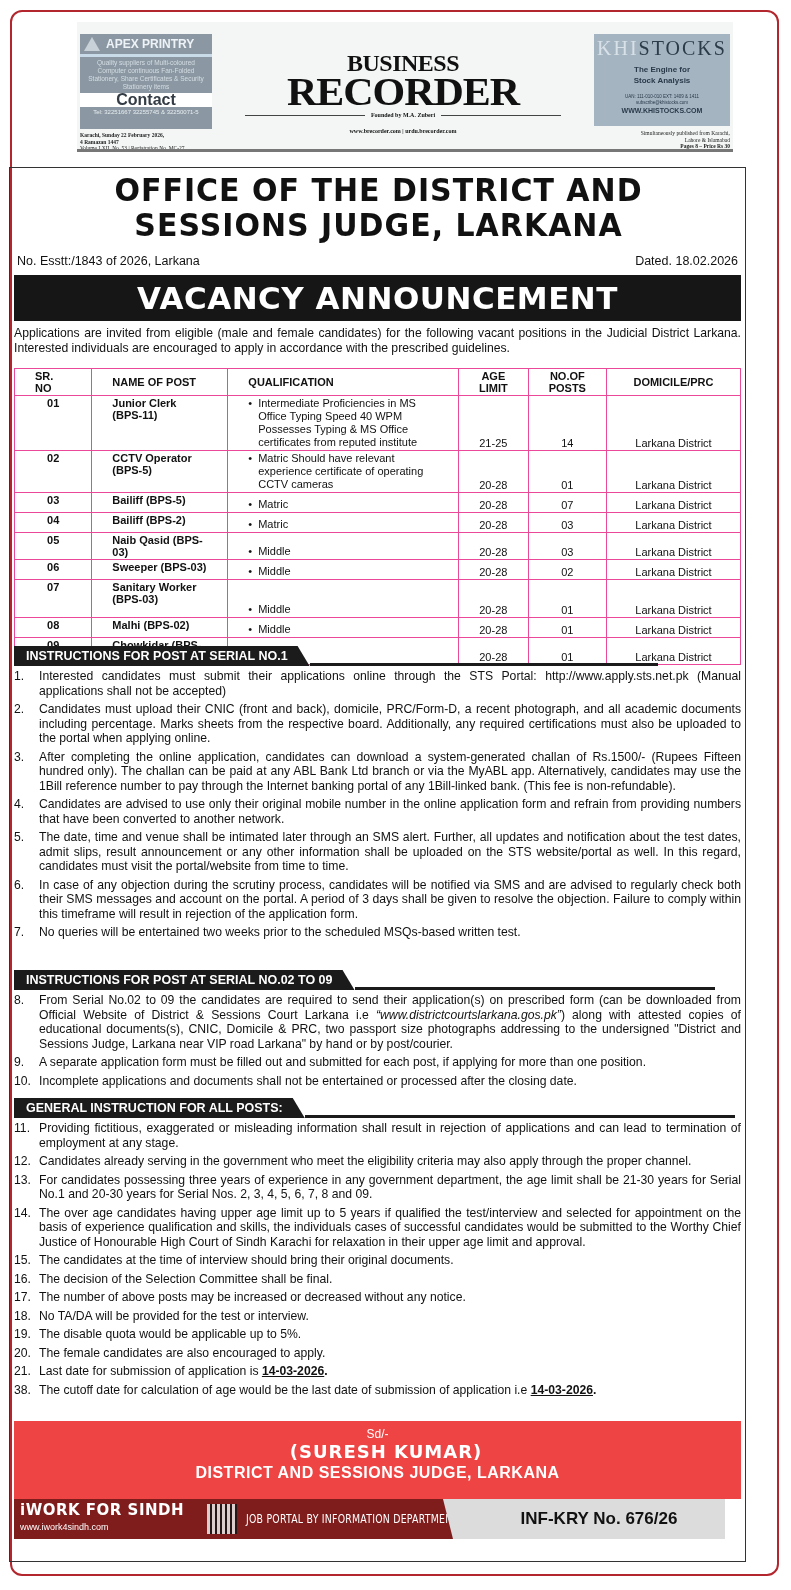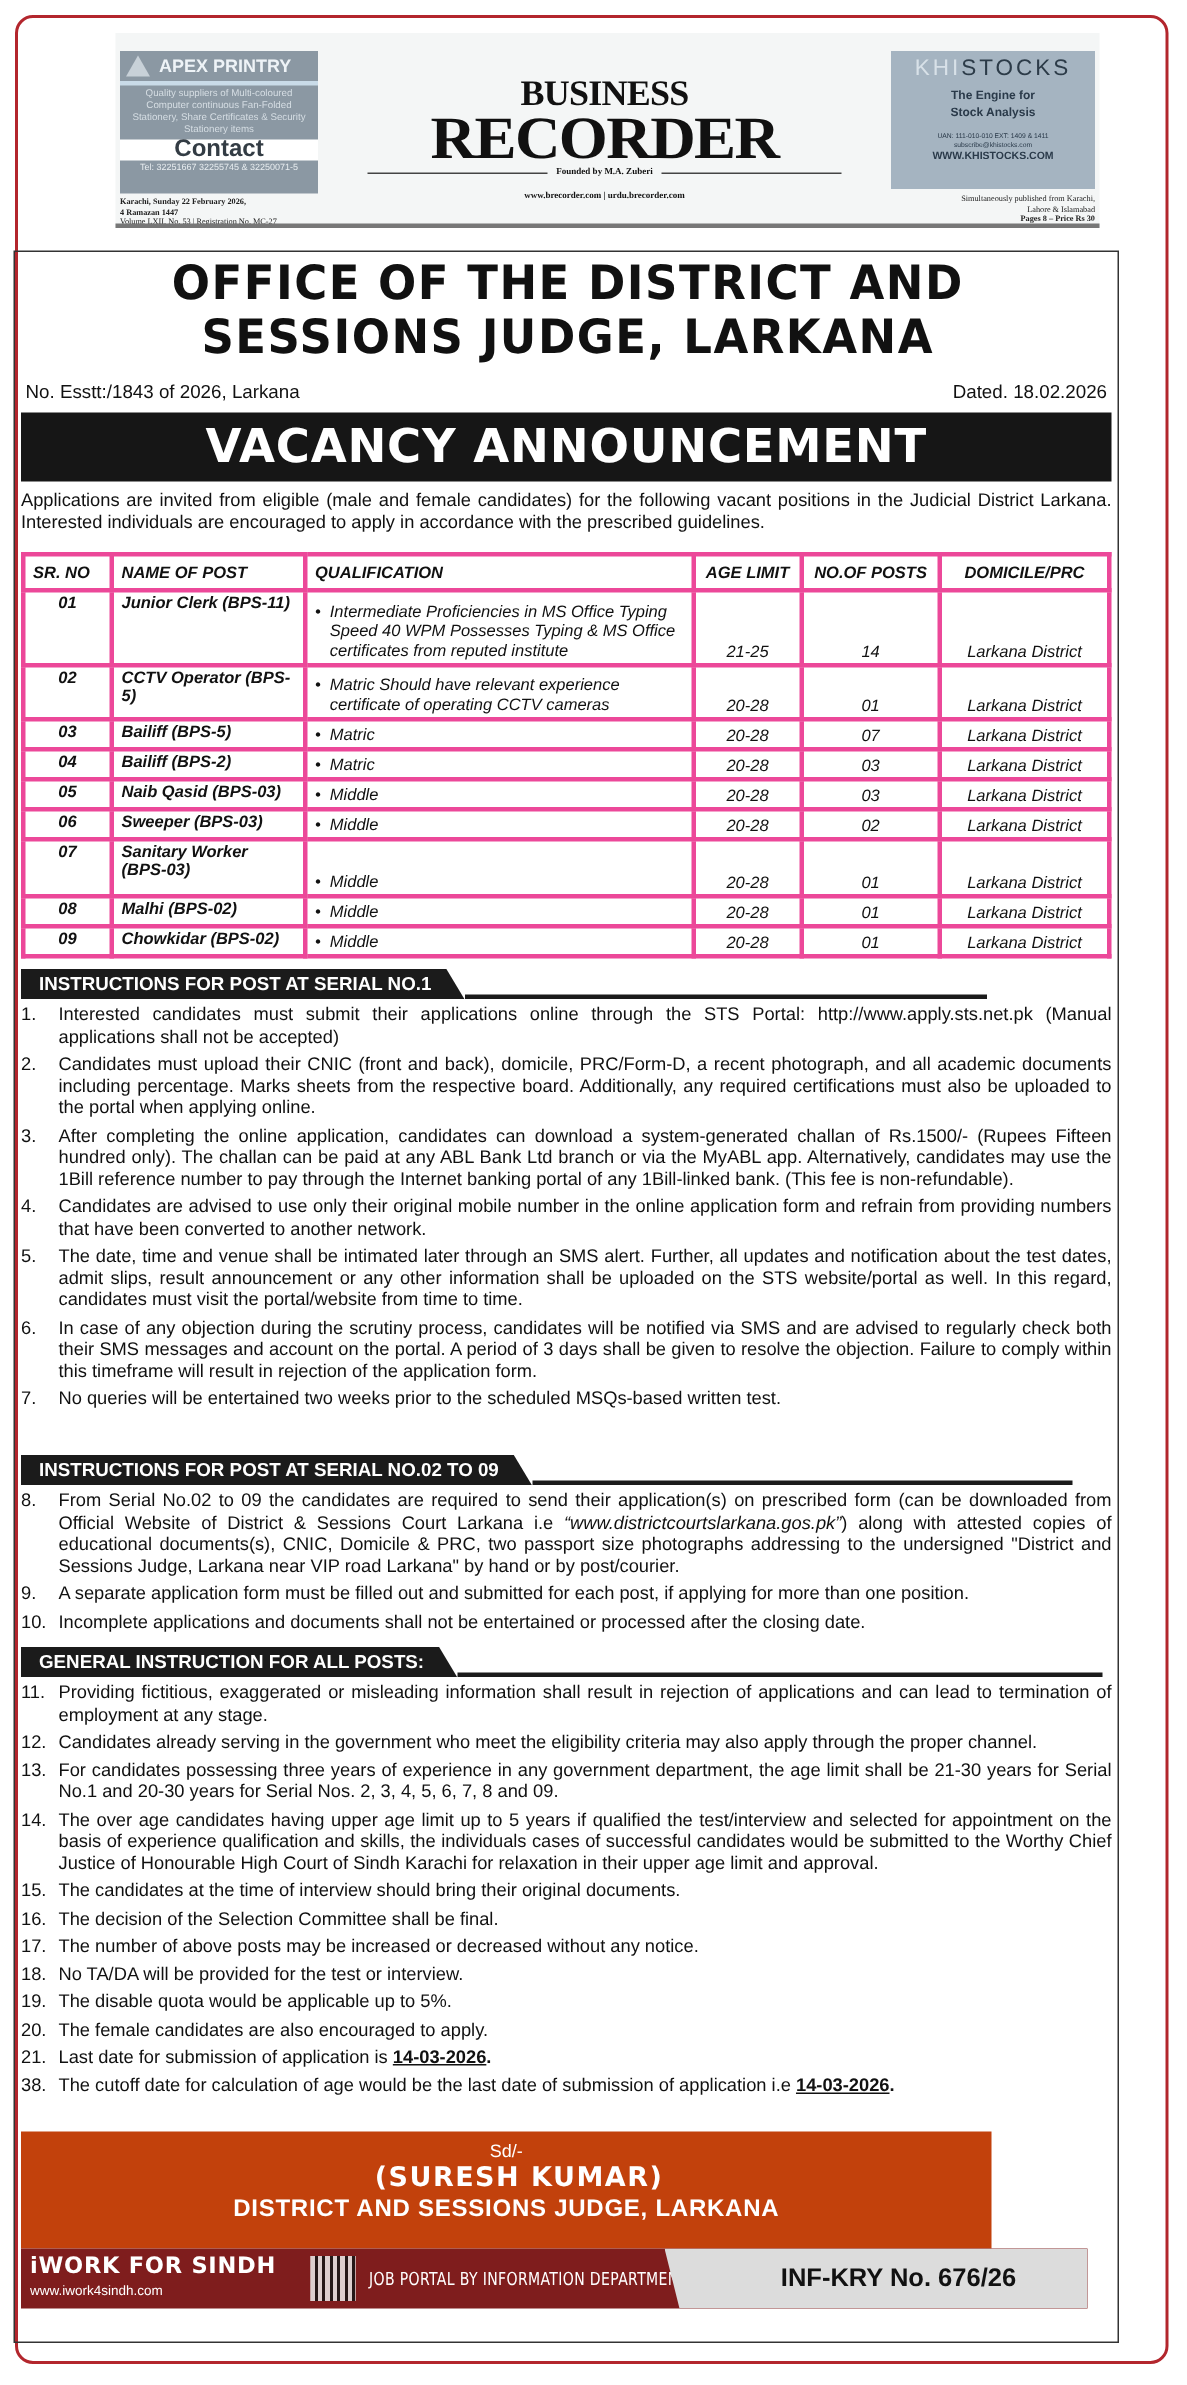--- a/index.html
+++ b/index.html
@@ -17,59 +17,59 @@
   .ad-left .tel { font-size:6px; text-align:center; color:#e8edf0; padding-top:2px; }
   .pub-left { position:absolute; left:3px; top:110px; font-family:"Liberation Serif", serif; font-size:5.5px; line-height:6.5px; color:#222; }
   .pub-left b { font-weight:bold; }
   .logo { position:absolute; left:168px; top:30px; width:316px; text-align:center; font-family:"Liberation Serif", serif; color:#111; }
   .logo .l1 { font-size:24px; font-weight:bold; letter-spacing:-0.5px; line-height:22px; }
   .logo .l2 { font-size:40px; font-weight:bold; line-height:36px; letter-spacing:-1px; transform:scaleX(1.05); }
   .logo .founded { font-size:6px; font-weight:bold; margin-top:2px; display:flex; align-items:center; justify-content:center; gap:6px; }
   .logo .founded span.line { flex:1; height:1px; background:#444; }
   .logo .web { font-size:6px; font-weight:bold; margin-top:10px; }
   .ad-right { position:absolute; right:3px; top:12px; width:136px; height:92px; background:#a5b4c1; color:#2a3a4a; text-align:center; box-sizing:border-box; }
-  .ad-right .brand { font-family:Liberation Sans, sans-serif; font-size:15px; letter-spacing:2px; margin-top:3px; color:#2c3b48; }
+  .ad-right .brand { font-family:Liberation Serif, serif; font-size:20px; letter-spacing:2px; margin-top:3px; color:#2c3b48; }
   .ad-right .brand .k { color:#d8e1e8; }
   .ad-right .tag { font-size:8px; font-weight:bold; line-height:10px; margin-top:5px; }
   .ad-right .uan { font-size:4.5px; margin-top:8px; line-height:6px; }
   .ad-right .site { font-size:7px; font-weight:bold; margin-top:1px; }
   .pub-right { position:absolute; right:3px; top:108px; font-family:"Liberation Serif", serif; font-size:5.5px; line-height:6.5px; text-align:right; color:#222; }
   .mast-rule { position:absolute; left:0; right:0; bottom:0; height:3px; background:#777; }
 
   
   .notice { position:absolute; left:9px; top:167px; width:737px; height:1395px; border:1.5px solid #333; box-sizing:border-box; }
   .office-title { position:absolute; left:0; top:6px; width:737px; text-align:center; font-family:"DejaVu Sans", sans-serif; font-weight:bold; font-size:30px; line-height:34px; letter-spacing:1px; color:#111; transform:scaleY(1.05); }
   .ref-no { position:absolute; left:7px; top:86px; font-size:12.5px; }
   .dated { position:absolute; right:7px; top:86px; font-size:12.5px; }
   .vacancy-bar { position:absolute; left:4px; top:107px; width:727px; height:46px; background:#161616; color:#fff; text-align:center; font-family:"DejaVu Sans", sans-serif; font-weight:bold; font-size:31px; line-height:46px; letter-spacing:0.5px; }
   .intro { position:absolute; left:4px; top:158px; width:727px; font-size:12.2px; line-height:15px; text-align:justify; }
 
   table.posts { position:absolute; left:4px; top:200px; width:727px; border-collapse:collapse; font-size:11px; }
-  table.posts th, table.posts td { border:3px solid #ec4899; padding:1px 5px; vertical-align:bottom;font-style:italic; }
+  table.posts th, table.posts td { border:1px solid #ec4899; padding:1px 20px; vertical-align:bottom; }
   table.posts th { font-weight:bold; font-size:11px; height:19px; text-align:left; vertical-align:middle; }
   table.posts td.sr { font-weight:bold; vertical-align:top; text-align:center; width:46px; }
   table.posts td.name { font-weight:bold; vertical-align:top; width:116px; }
   table.posts td.qual { width:246px; }
   table.posts td.qual .q { display:flex; gap:6px; line-height:13px; }
   table.posts td.c { text-align:center; }
   table.posts th.c { text-align:center; }
   table.posts td.dom { text-align:center; width:100px; }
 
   .sec-head { position:absolute; left:4px; height:20px; display:flex; align-items:flex-end; }
   .sec-head .tab { background:#1b1b1b; color:#fff; font-weight:bold; font-size:12.5px; line-height:20px; padding-left:12px; padding-right:22px; clip-path:polygon(0 0, calc(100% - 12px) 0, 100% 100%, 0 100%); white-space:nowrap; }
   .sec-head .rule { height:3px; background:#1b1b1b; flex:0 0 auto; }
 
   ol.ins { position:absolute; left:4px; width:727px; margin:0; padding:0; list-style:none; font-size:12.2px; line-height:14.5px; }
   ol.ins li { display:flex; margin-bottom:4px; text-align:justify; }
   ol.ins li .n { flex:0 0 25px; }
   ol.ins li .t { flex:1; }
   .url-em { font-weight:normal; font-style:italic; }
   .date-u { font-weight:bold; text-decoration:underline; }
 
-  .sign-block { position:absolute; left:4px; top:1253px; width:647px; height:78px; background:#c2410c; color:#fff; text-align:center; }
+  .sign-block { position:absolute; left:4px; top:1253px; width:727px; height:78px; background:#ef4444; color:#fff; text-align:center; }
   .sign-block .sd { font-size:12px; margin-top:6px; }
   .sign-block .name { font-family:"DejaVu Sans", sans-serif; font-weight:bold; font-size:18px; line-height:21px; letter-spacing:1px;padding-left:17px; }
   .sign-block .desig { font-size:16px; font-weight:bold; letter-spacing:0.5px; margin-top:2px; }
   .footer-bar { position:absolute; left:4px; top:1331px; width:711px; height:40px; background:#7f1d1d; }
   .footer-bar .iwork { position:absolute; left:6px; top:2px; color:#fff; font-family:"DejaVu Sans", sans-serif; font-weight:bold; font-size:15px; letter-spacing:0.5px; }
   .footer-bar .iwork-url { position:absolute; left:6px; top:23px; color:#fff; font-size:9px; }
   .footer-bar .qr { position:absolute; left:193px; top:5px; width:30px; height:30px; background:
       repeating-linear-gradient(90deg, #eee 0 3px, #161616 3px 5px),
       #eee; opacity:0.85; }
   .footer-bar .portal { position:absolute; left:232px; top:13px; color:#fff; font-size:12px; font-family:"DejaVu Sans", sans-serif; transform:scaleX(0.78); transform-origin:left center; letter-spacing:0.3px; }

